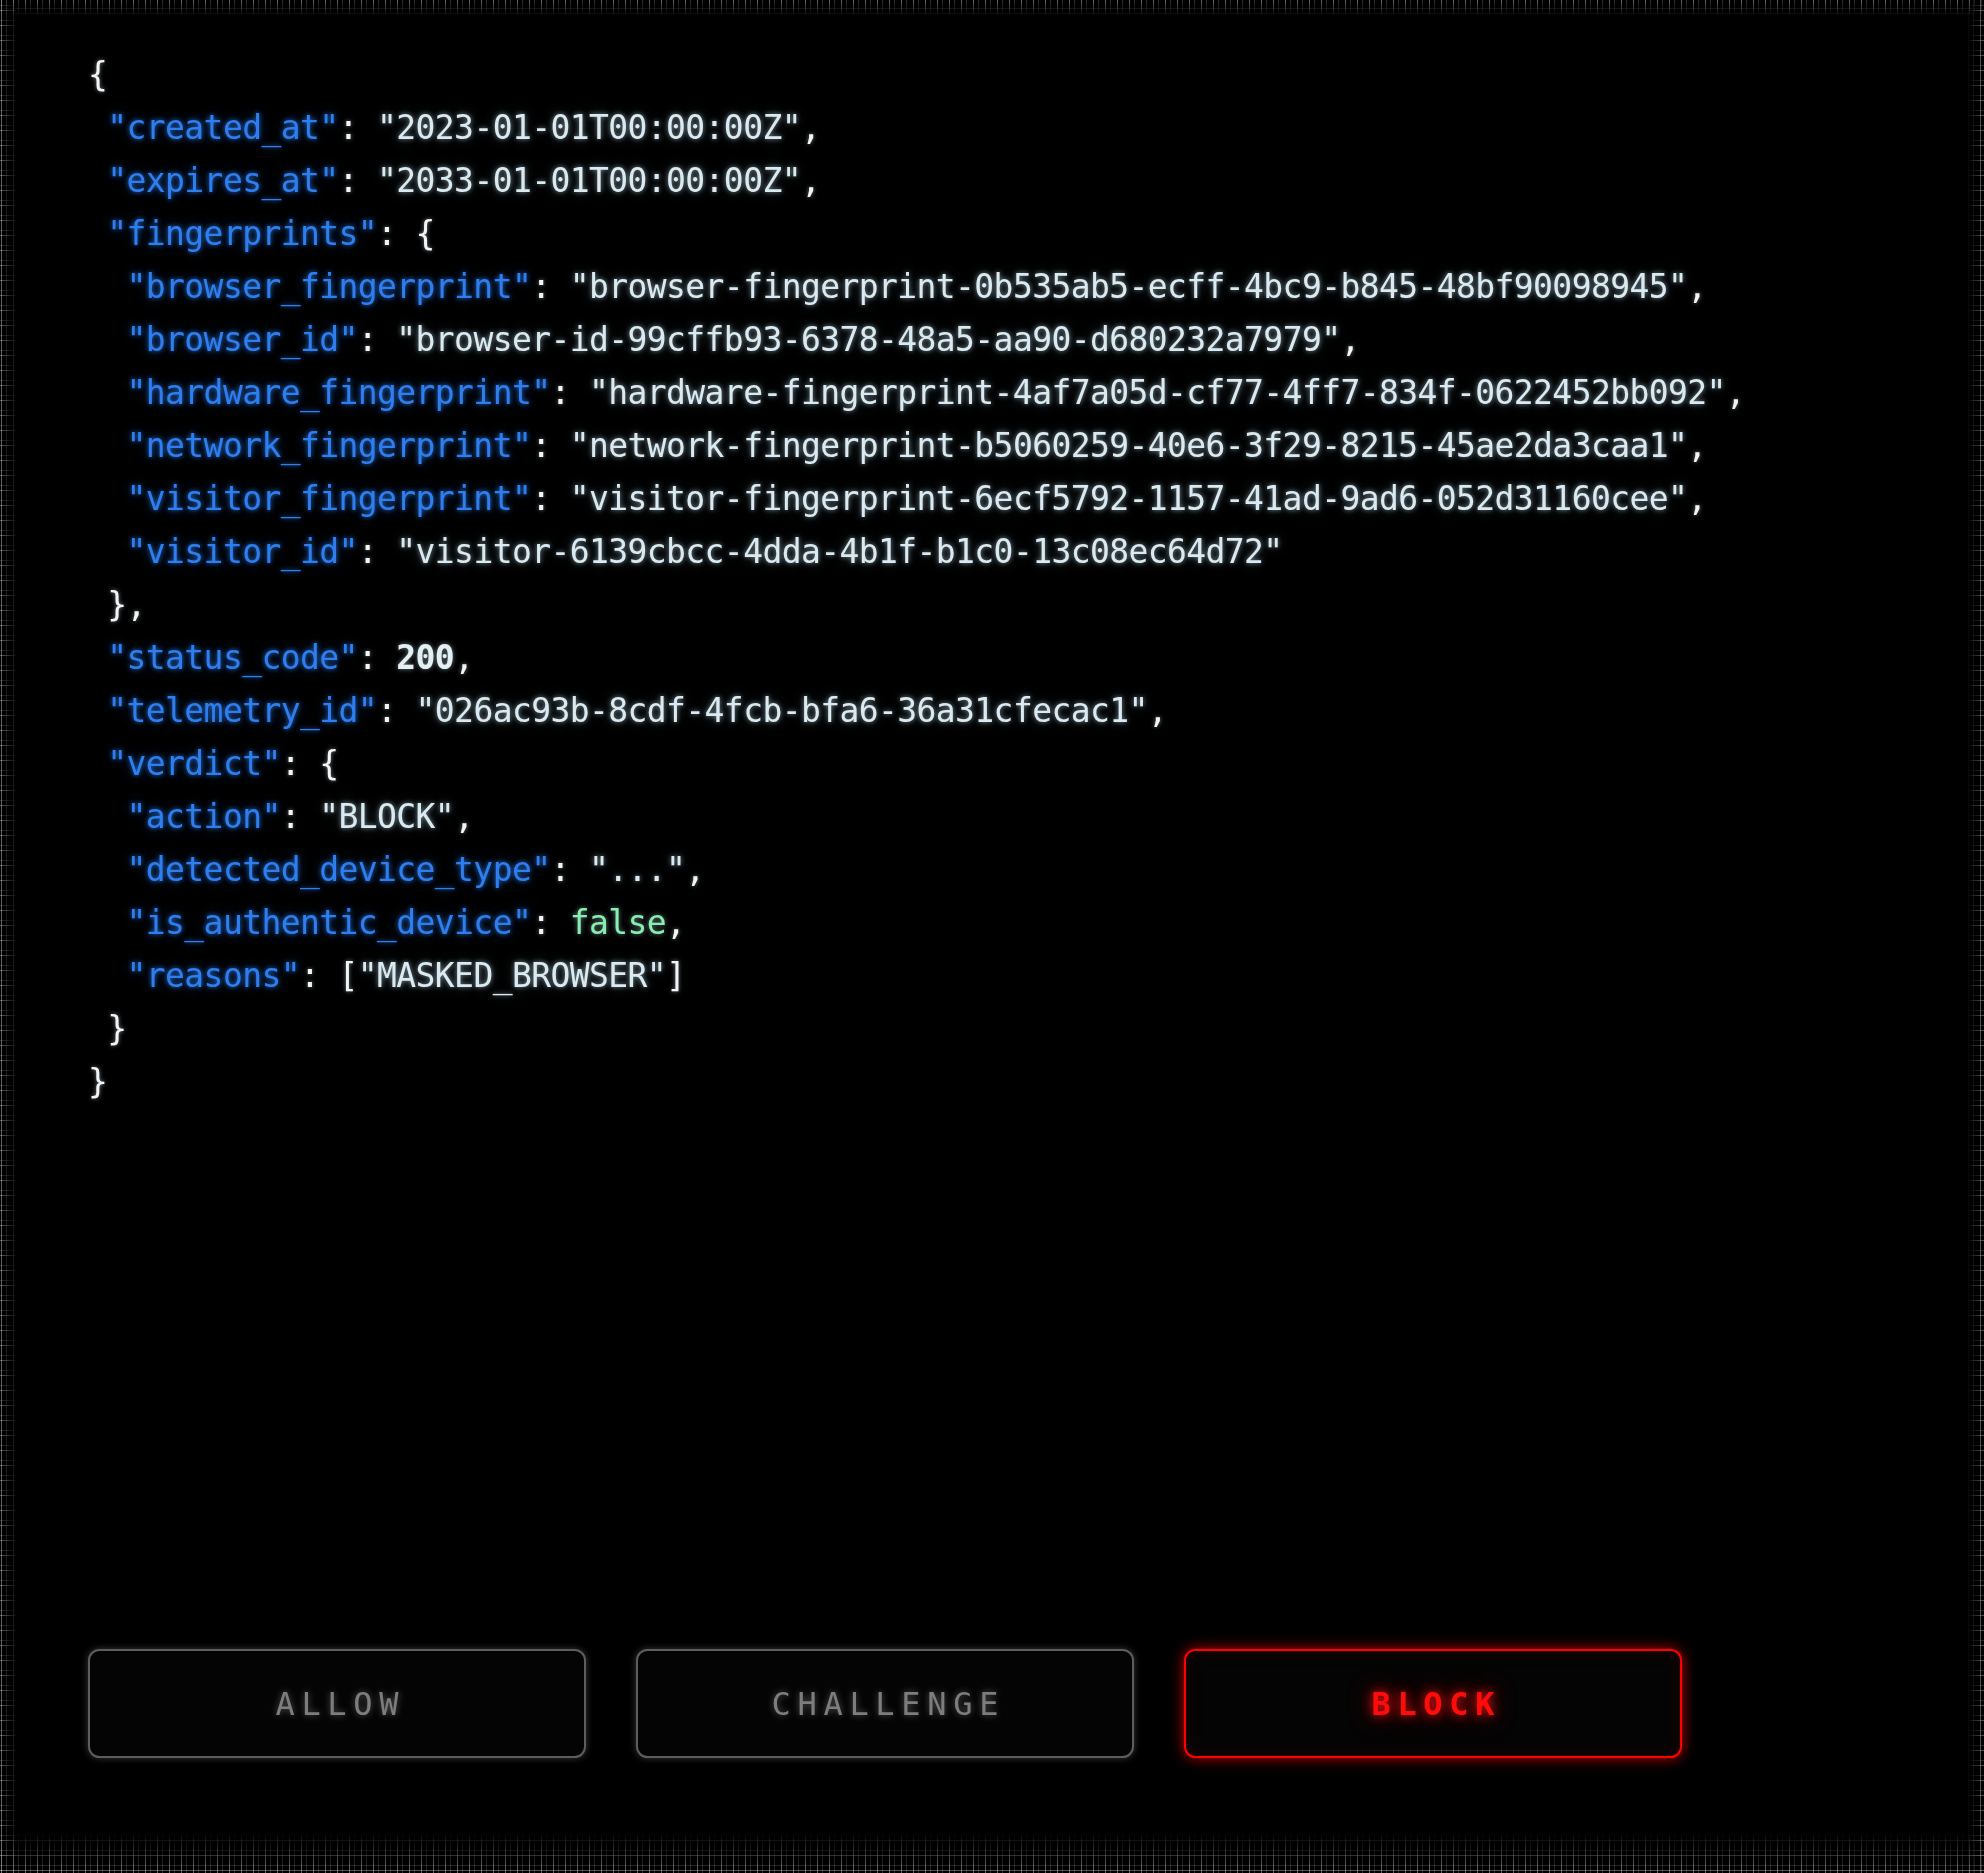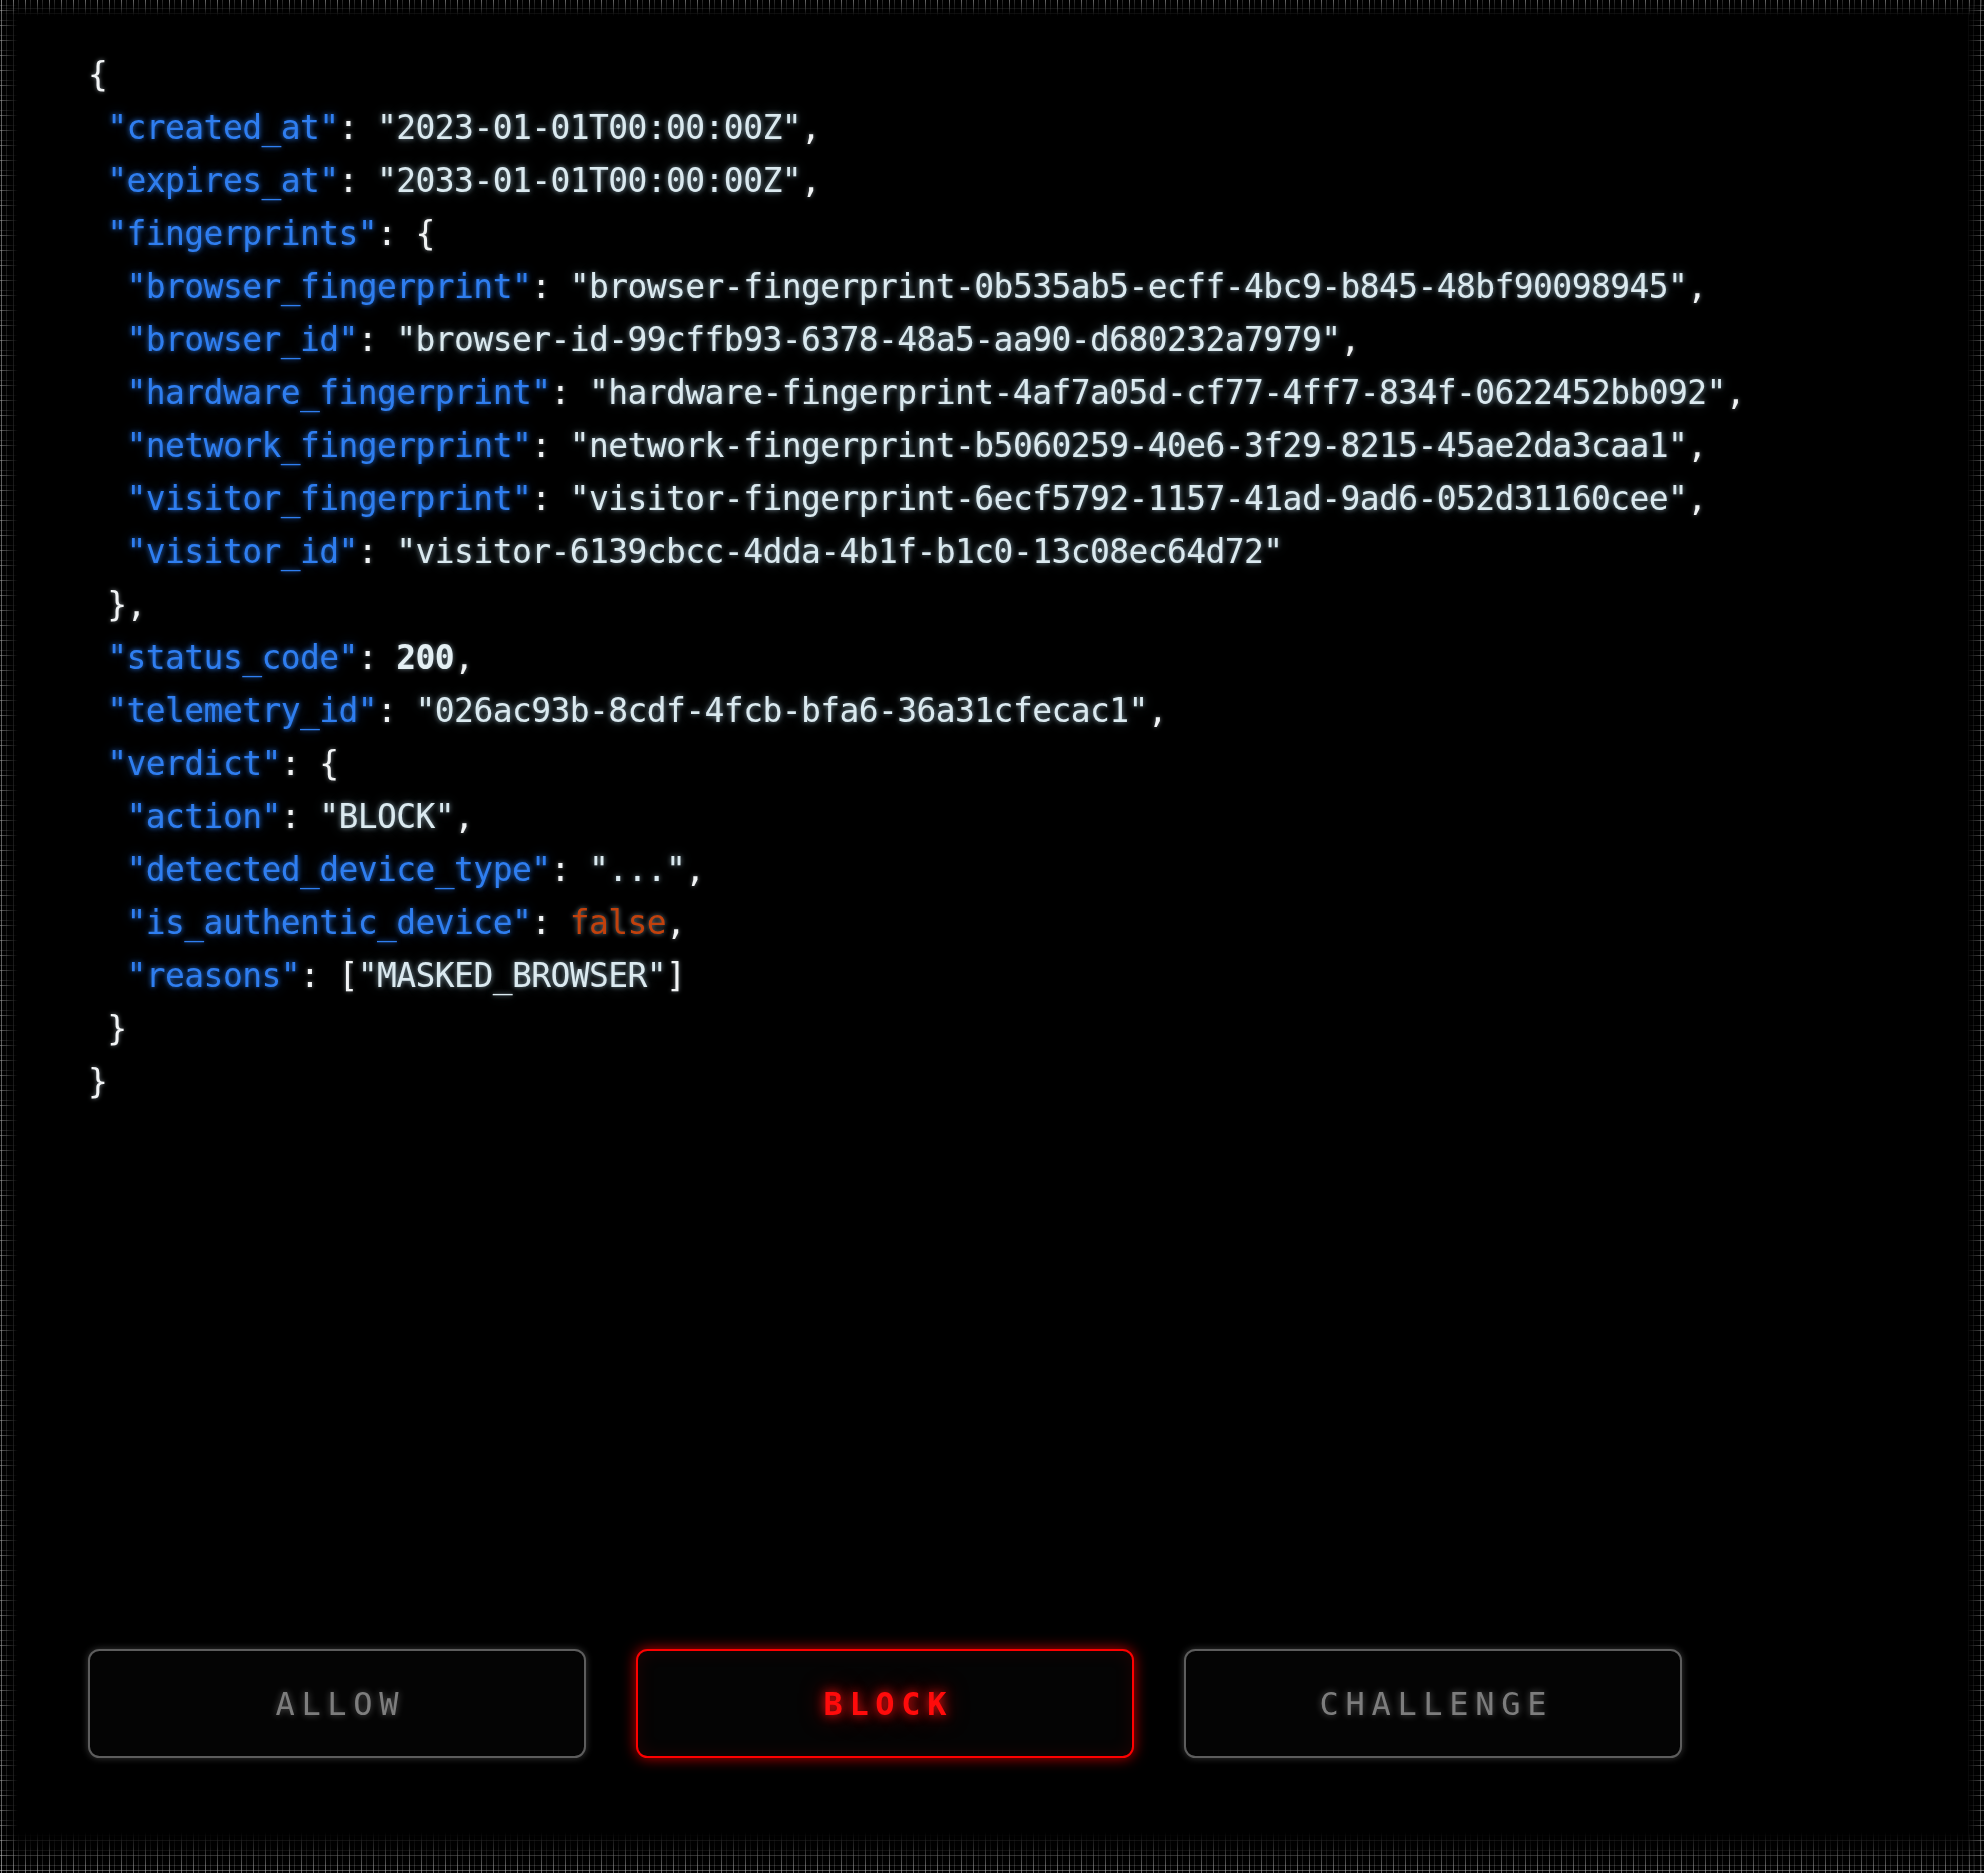--- a/index.html
+++ b/index.html
@@ -82,21 +82,21 @@
   .val {
     color: #dbeaf0;
     text-shadow: 0 0 5.2px rgba(200,230,245,0.60), 0 0 12.4px rgba(160,210,235,0.25);
   }
   .num {
     color: #e4eff3;
     text-shadow: 0 0 5.2px rgba(200,230,245,0.55);
     font-weight: bold;
   }
   .bool {
-    color: #c2410c;
+    color: #86efac;
     text-shadow: 0 0 5.2px rgba(200,230,245,0.55);
   }
 
   
   #action-bar {
     position: absolute;
     left: 88px;
     bottom: 115px;
     width: 1594px;
     height: 109px;
@@ -139,22 +139,22 @@
   <div class="grain-edge grain-bottom"></div>
   <div class="grain-edge grain-left"></div>
   <div class="grain-edge grain-right"></div>
 
   <div id="json-viewer"><div class="jline"><span class="punct"></span><span class="punct">{</span></div><div class="jline"><span class="punct"> </span><span class="key">"created_at"</span><span class="punct">: </span><span class="val">"2023-01-01T00:00:00Z"</span><span class="punct">,</span></div><div class="jline"><span class="punct"> </span><span class="key">"expires_at"</span><span class="punct">: </span><span class="val">"2033-01-01T00:00:00Z"</span><span class="punct">,</span></div><div class="jline"><span class="punct"> </span><span class="key">"fingerprints"</span><span class="punct">: {</span></div><div class="jline"><span class="punct">  </span><span class="key">"browser_fingerprint"</span><span class="punct">: </span><span class="val">"browser-fingerprint-0b535ab5-ecff-4bc9-b845-48bf90098945"</span><span class="punct">,</span></div><div class="jline"><span class="punct">  </span><span class="key">"browser_id"</span><span class="punct">: </span><span class="val">"browser-id-99cffb93-6378-48a5-aa90-d680232a7979"</span><span class="punct">,</span></div><div class="jline"><span class="punct">  </span><span class="key">"hardware_fingerprint"</span><span class="punct">: </span><span class="val">"hardware-fingerprint-4af7a05d-cf77-4ff7-834f-0622452bb092"</span><span class="punct">,</span></div><div class="jline"><span class="punct">  </span><span class="key">"network_fingerprint"</span><span class="punct">: </span><span class="val">"network-fingerprint-b5060259-40e6-3f29-8215-45ae2da3caa1"</span><span class="punct">,</span></div><div class="jline"><span class="punct">  </span><span class="key">"visitor_fingerprint"</span><span class="punct">: </span><span class="val">"visitor-fingerprint-6ecf5792-1157-41ad-9ad6-052d31160cee"</span><span class="punct">,</span></div><div class="jline"><span class="punct">  </span><span class="key">"visitor_id"</span><span class="punct">: </span><span class="val">"visitor-6139cbcc-4dda-4b1f-b1c0-13c08ec64d72"</span></div><div class="jline"><span class="punct"> </span><span class="punct">},</span></div><div class="jline"><span class="punct"> </span><span class="key">"status_code"</span><span class="punct">: </span><span class="num">200</span><span class="punct">,</span></div><div class="jline"><span class="punct"> </span><span class="key">"telemetry_id"</span><span class="punct">: </span><span class="val">"026ac93b-8cdf-4fcb-bfa6-36a31cfecac1"</span><span class="punct">,</span></div><div class="jline"><span class="punct"> </span><span class="key">"verdict"</span><span class="punct">: {</span></div><div class="jline"><span class="punct">  </span><span class="key">"action"</span><span class="punct">: </span><span class="val">"BLOCK"</span><span class="punct">,</span></div><div class="jline"><span class="punct">  </span><span class="key">"detected_device_type"</span><span class="punct">: </span><span class="val">"..."</span><span class="punct">,</span></div><div class="jline"><span class="punct">  </span><span class="key">"is_authentic_device"</span><span class="punct">: </span><span class="bool">false</span><span class="punct">,</span></div><div class="jline"><span class="punct">  </span><span class="key">"reasons"</span><span class="punct">: [</span><span class="val">"MASKED_BROWSER"</span><span class="punct">]</span></div><div class="jline"><span class="punct"> </span><span class="punct">}</span></div><div class="jline"><span class="punct"></span><span class="punct">}</span></div></div>
 
   <div id="action-bar">
       <div class="action-btn">
         <span>ALLOW</span>
       </div>
+      <div class="action-btn">
+        <span>CHALLENGE</span>
+      </div>
       <div class="action-btn active">
         <span>BLOCK</span>
-      </div>
-      <div class="action-btn">
-        <span>CHALLENGE</span>
       </div>
     </div>
 
 </div>
 
 
 </body></html>

